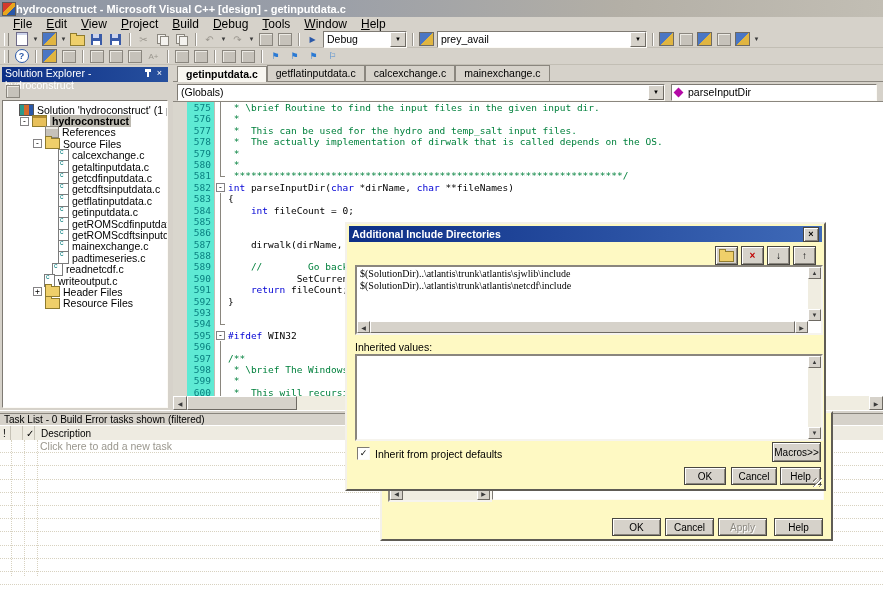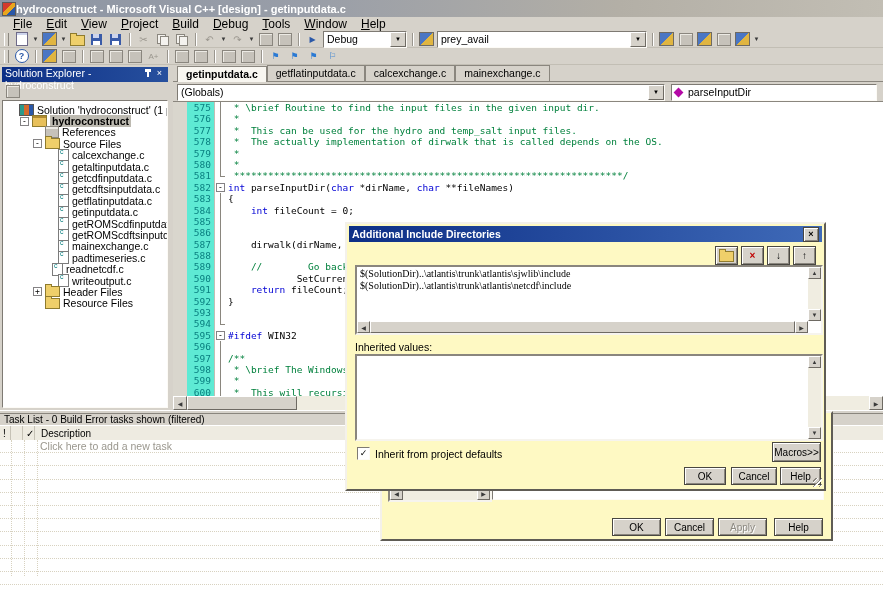--- a/index.html
+++ b/index.html
@@ -355,21 +355,21 @@
         <div class="ti" style="padding-left: 43px;">
           <span class="exp none"></span>
           <span class="i i-cfile"></span>
           <span class="tlabel">padtimeseries.c</span>
         </div>
         <div class="ti" style="padding-left: 37px;">
           <span class="exp none"></span>
           <span class="i i-cfile"></span>
           <span class="tlabel">readnetcdf.c</span>
         </div>
-        <div class="ti" style="padding-left: 43px;">
+        <div class="ti" style="padding-left: 29px;">
           <span class="exp none"></span>
           <span class="i i-cfile"></span>
           <span class="tlabel">writeoutput.c</span>
         </div>
         <div class="ti" style="padding-left: 30px;">
           <span class="exp">+</span>
           <span class="i i-folder"></span>
           <span class="tlabel">Header Files</span>
         </div>
         <div class="ti" style="padding-left: 30px;">

